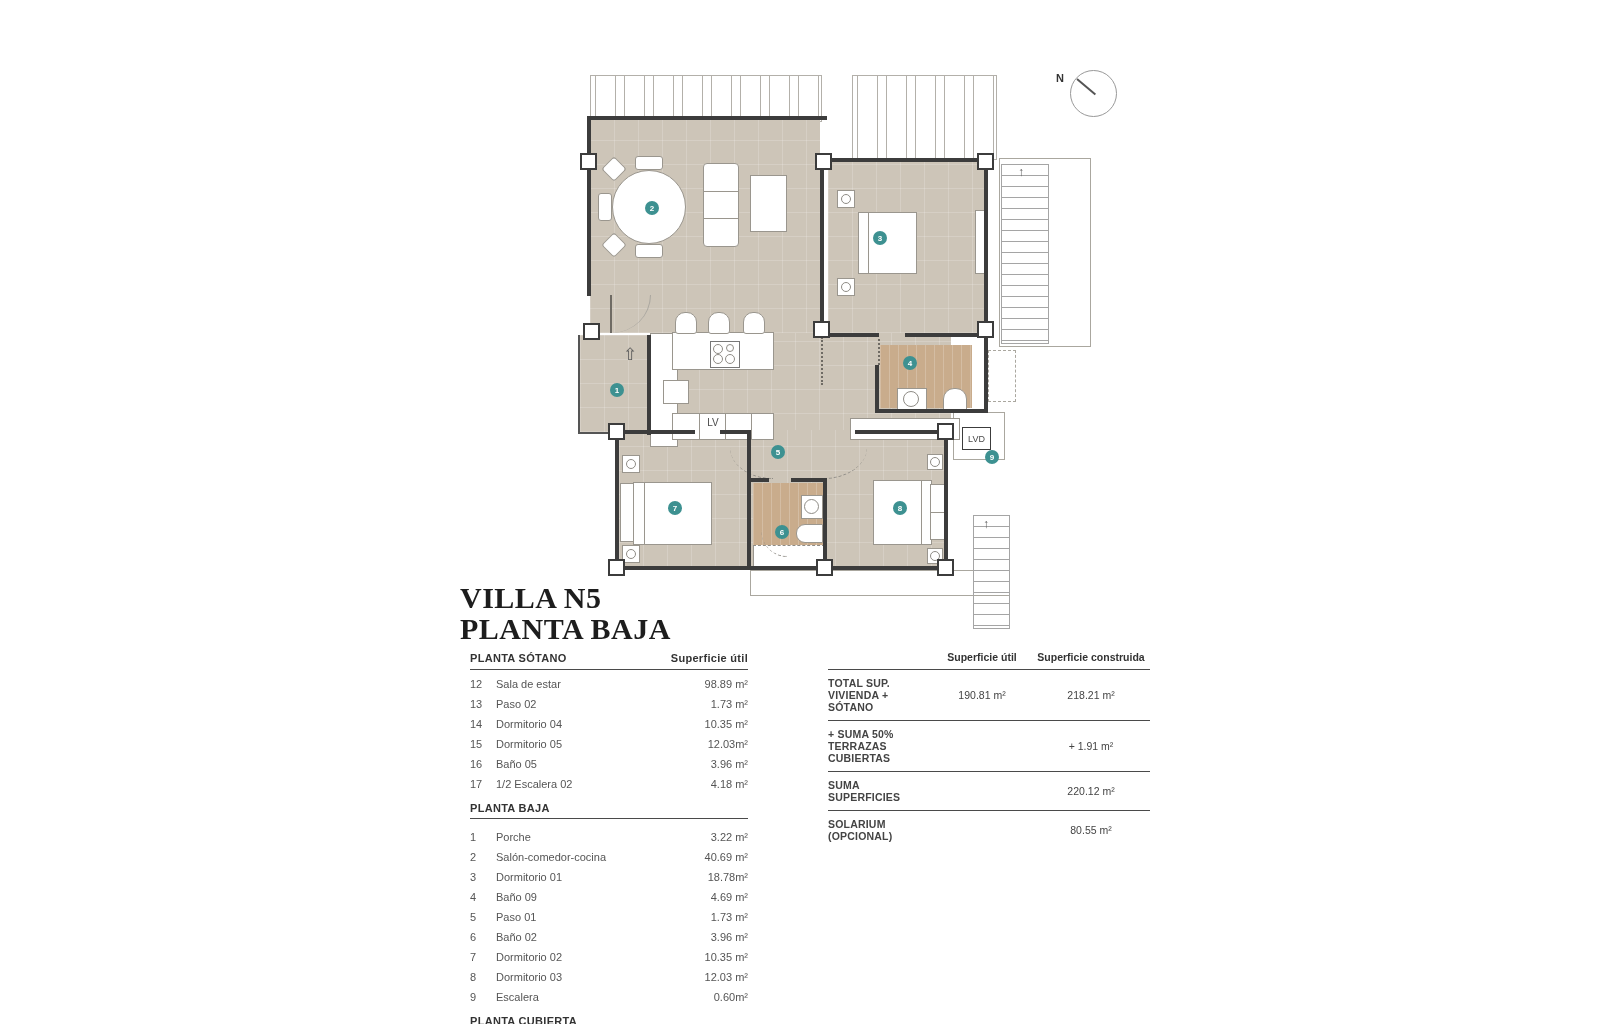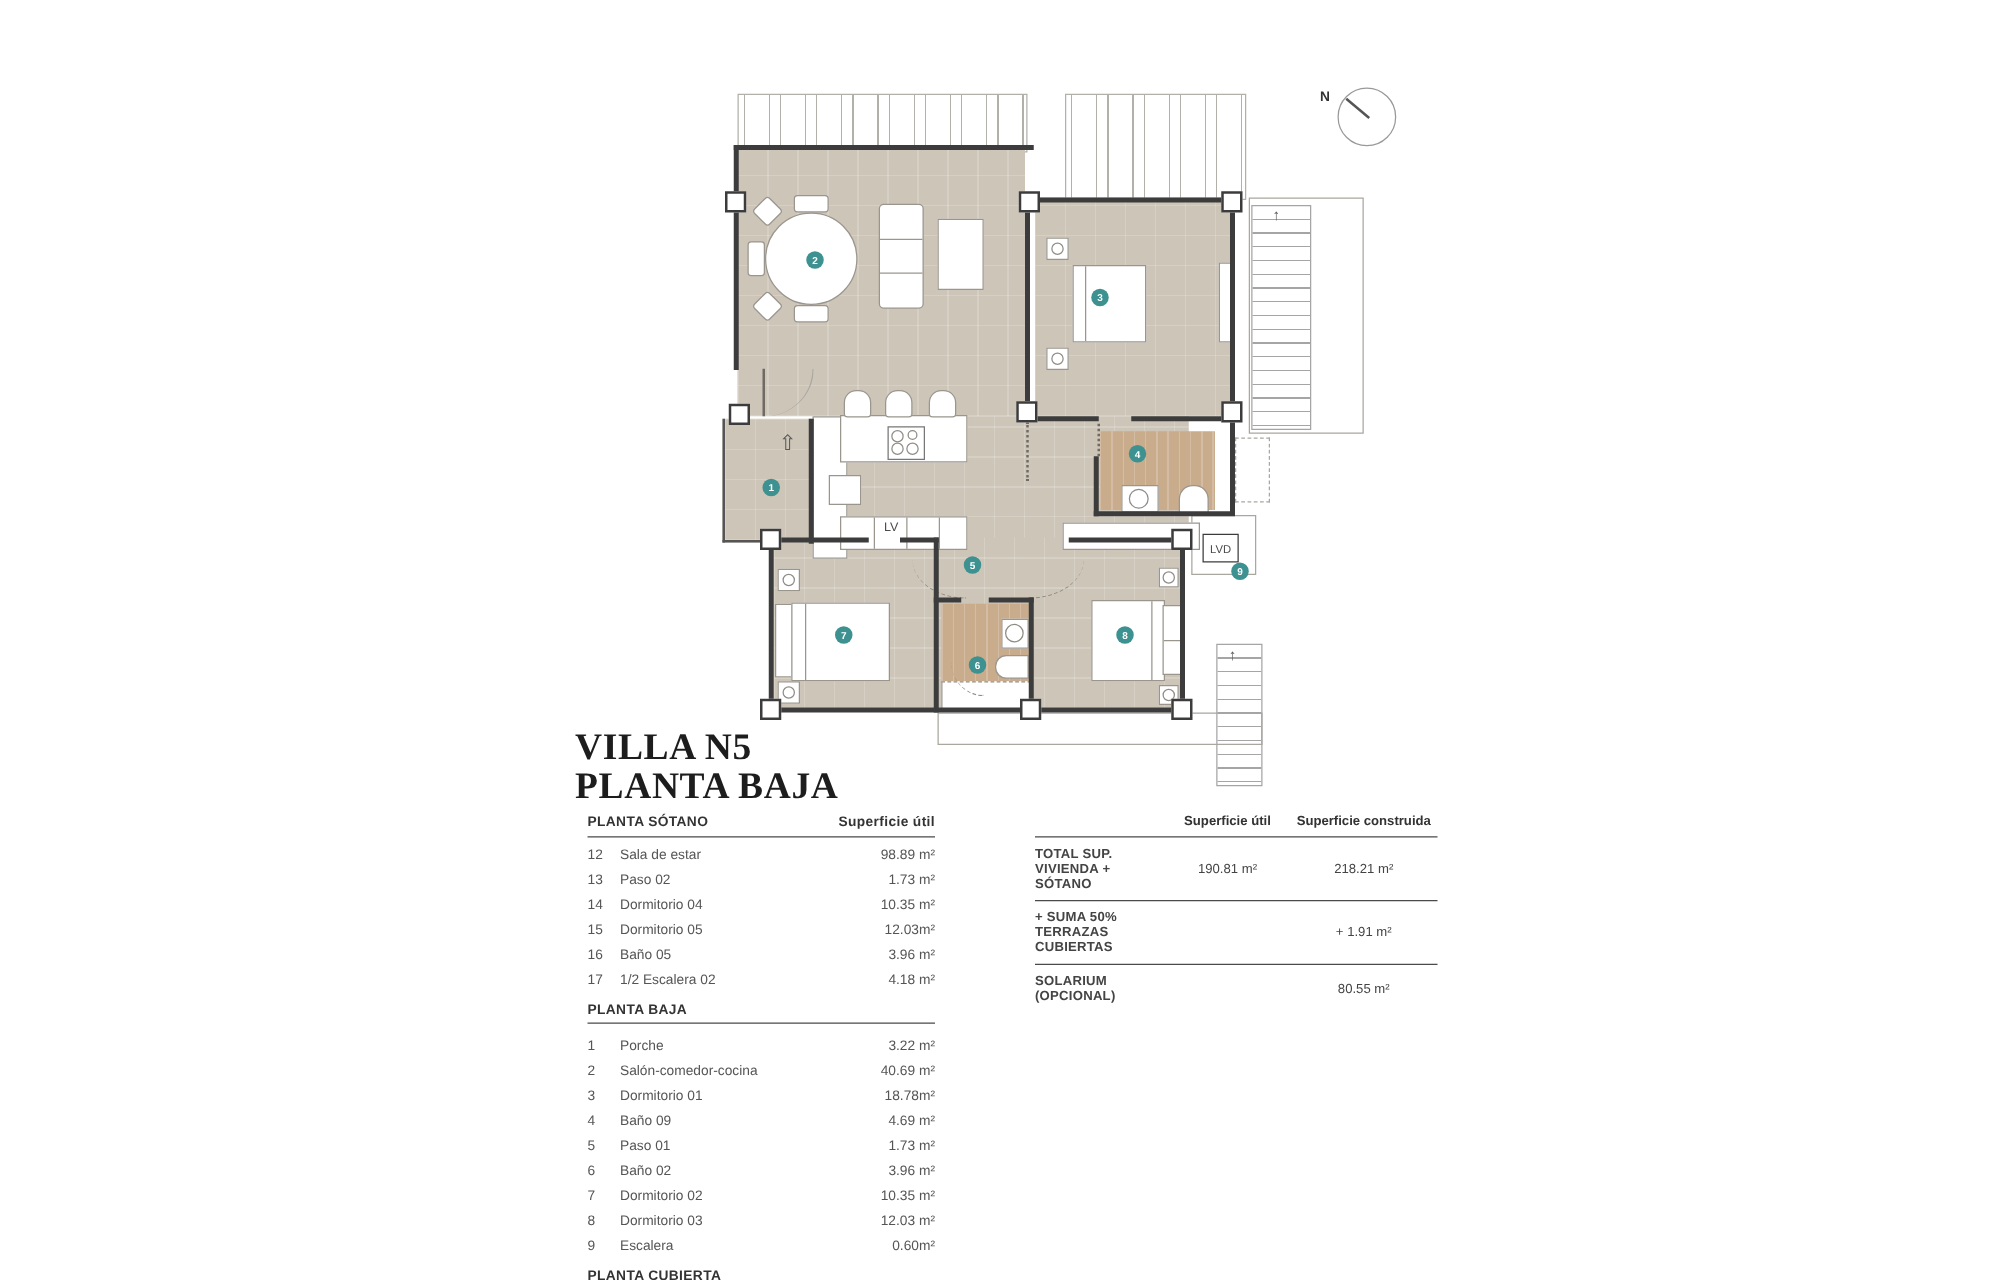--- a/index.html
+++ b/index.html
@@ -300,19 +300,24 @@
       <span class="sum-label">TOTAL SUP. VIVIENDA + SÓTANO</span>
       <span class="sum-c1">190.81  m²</span>
       <span class="sum-c2">218.21 m²</span>
     </div>
     <div class="sum-row">
       <span class="sum-label">+ SUMA 50% TERRAZAS CUBIERTAS</span>
       <span class="sum-c1"></span>
       <span class="sum-c2">+ 1.91 m²</span>
     </div>
     <div class="sum-row">
+      <span class="sum-label">SUMA SUPERFICIES</span>
+      <span class="sum-c1"></span>
+      <span class="sum-c2">220.12 m²</span>
+    </div>
+    <div class="sum-row">
       <span class="sum-label">SOLARIUM (OPCIONAL)</span>
       <span class="sum-c1"></span>
       <span class="sum-c2">80.55 m²</span>
     </div>
   </div>
 
 </div>
 
 </body></html>

